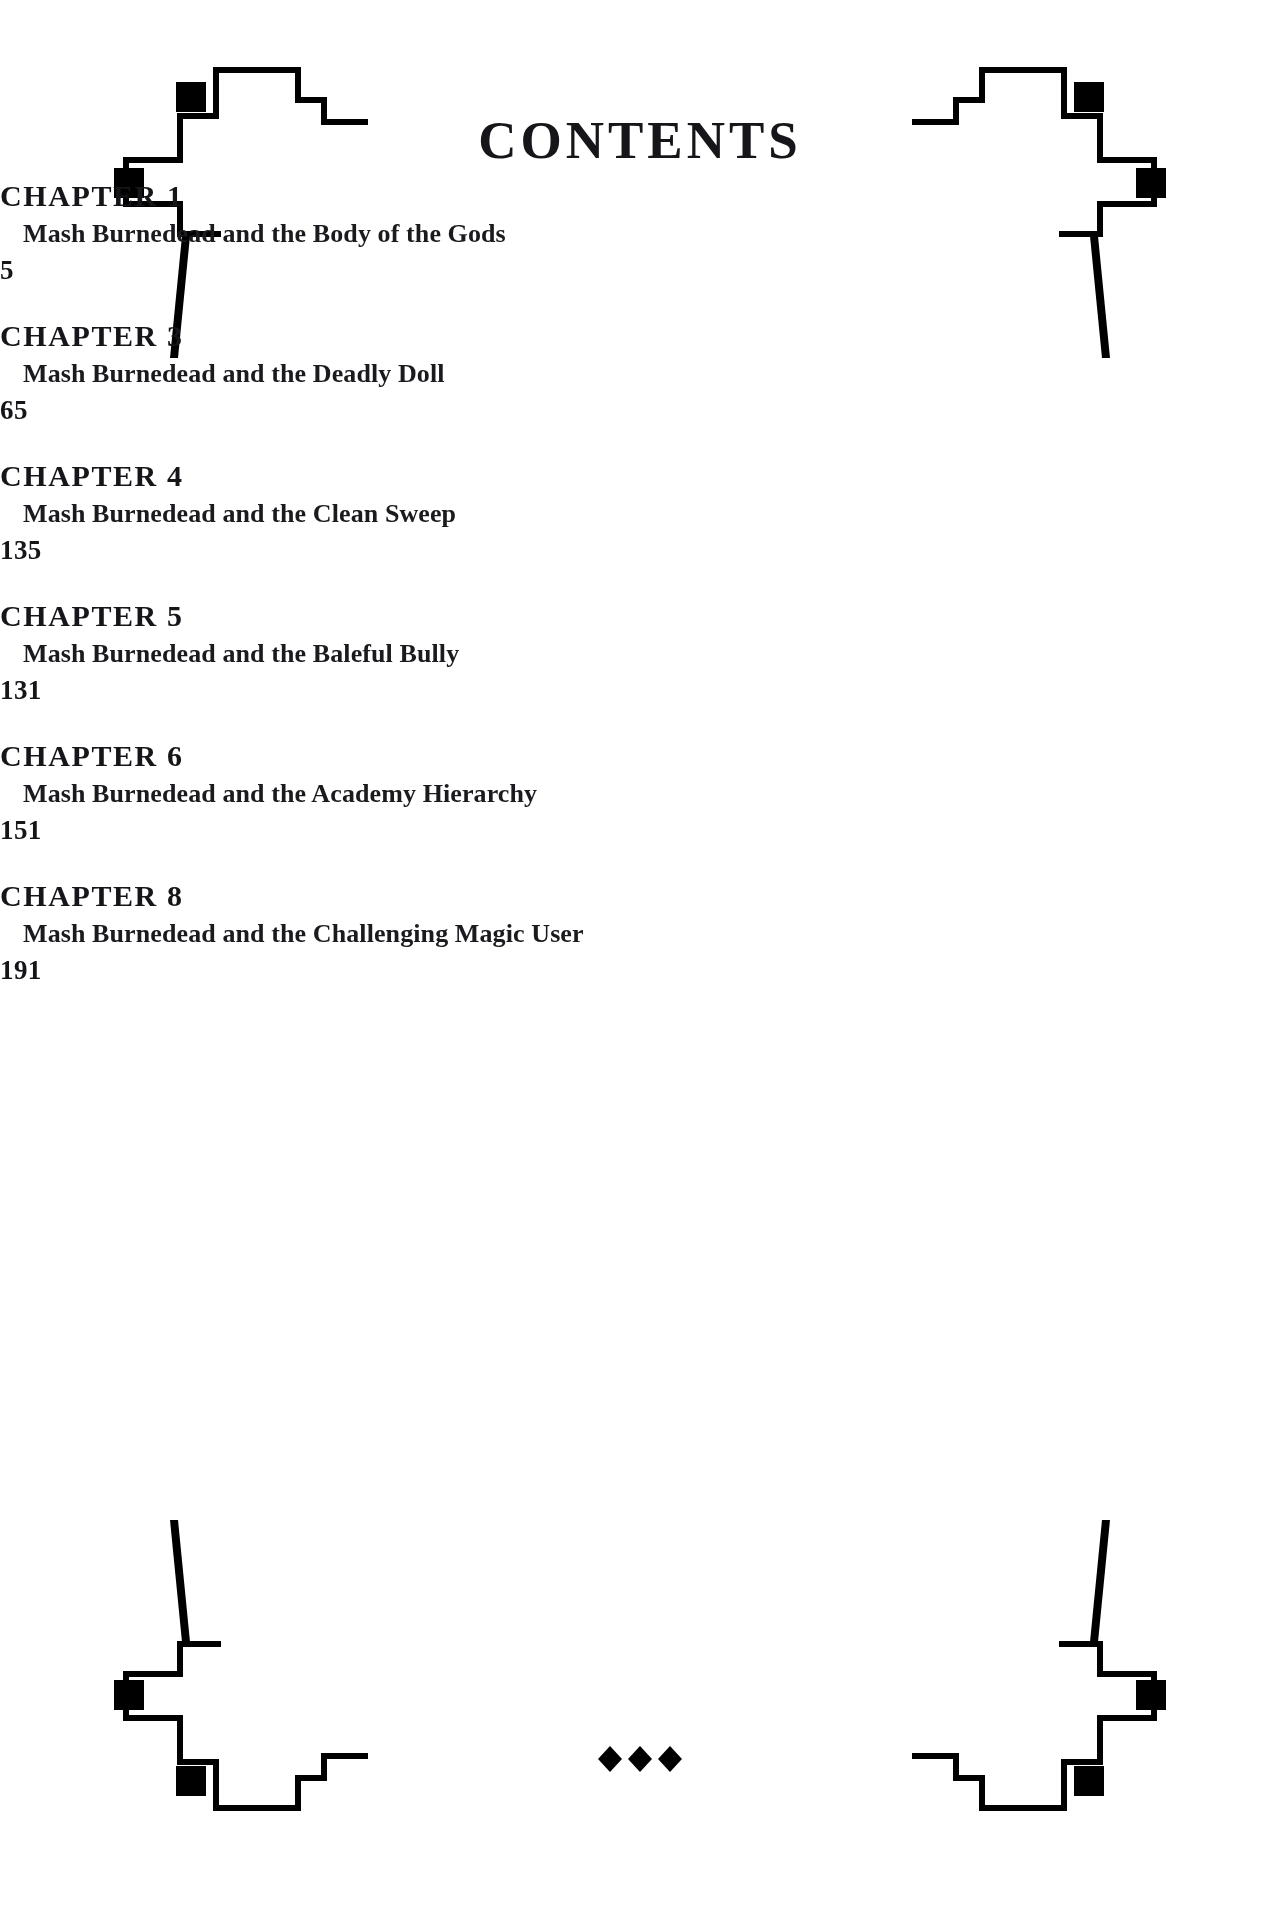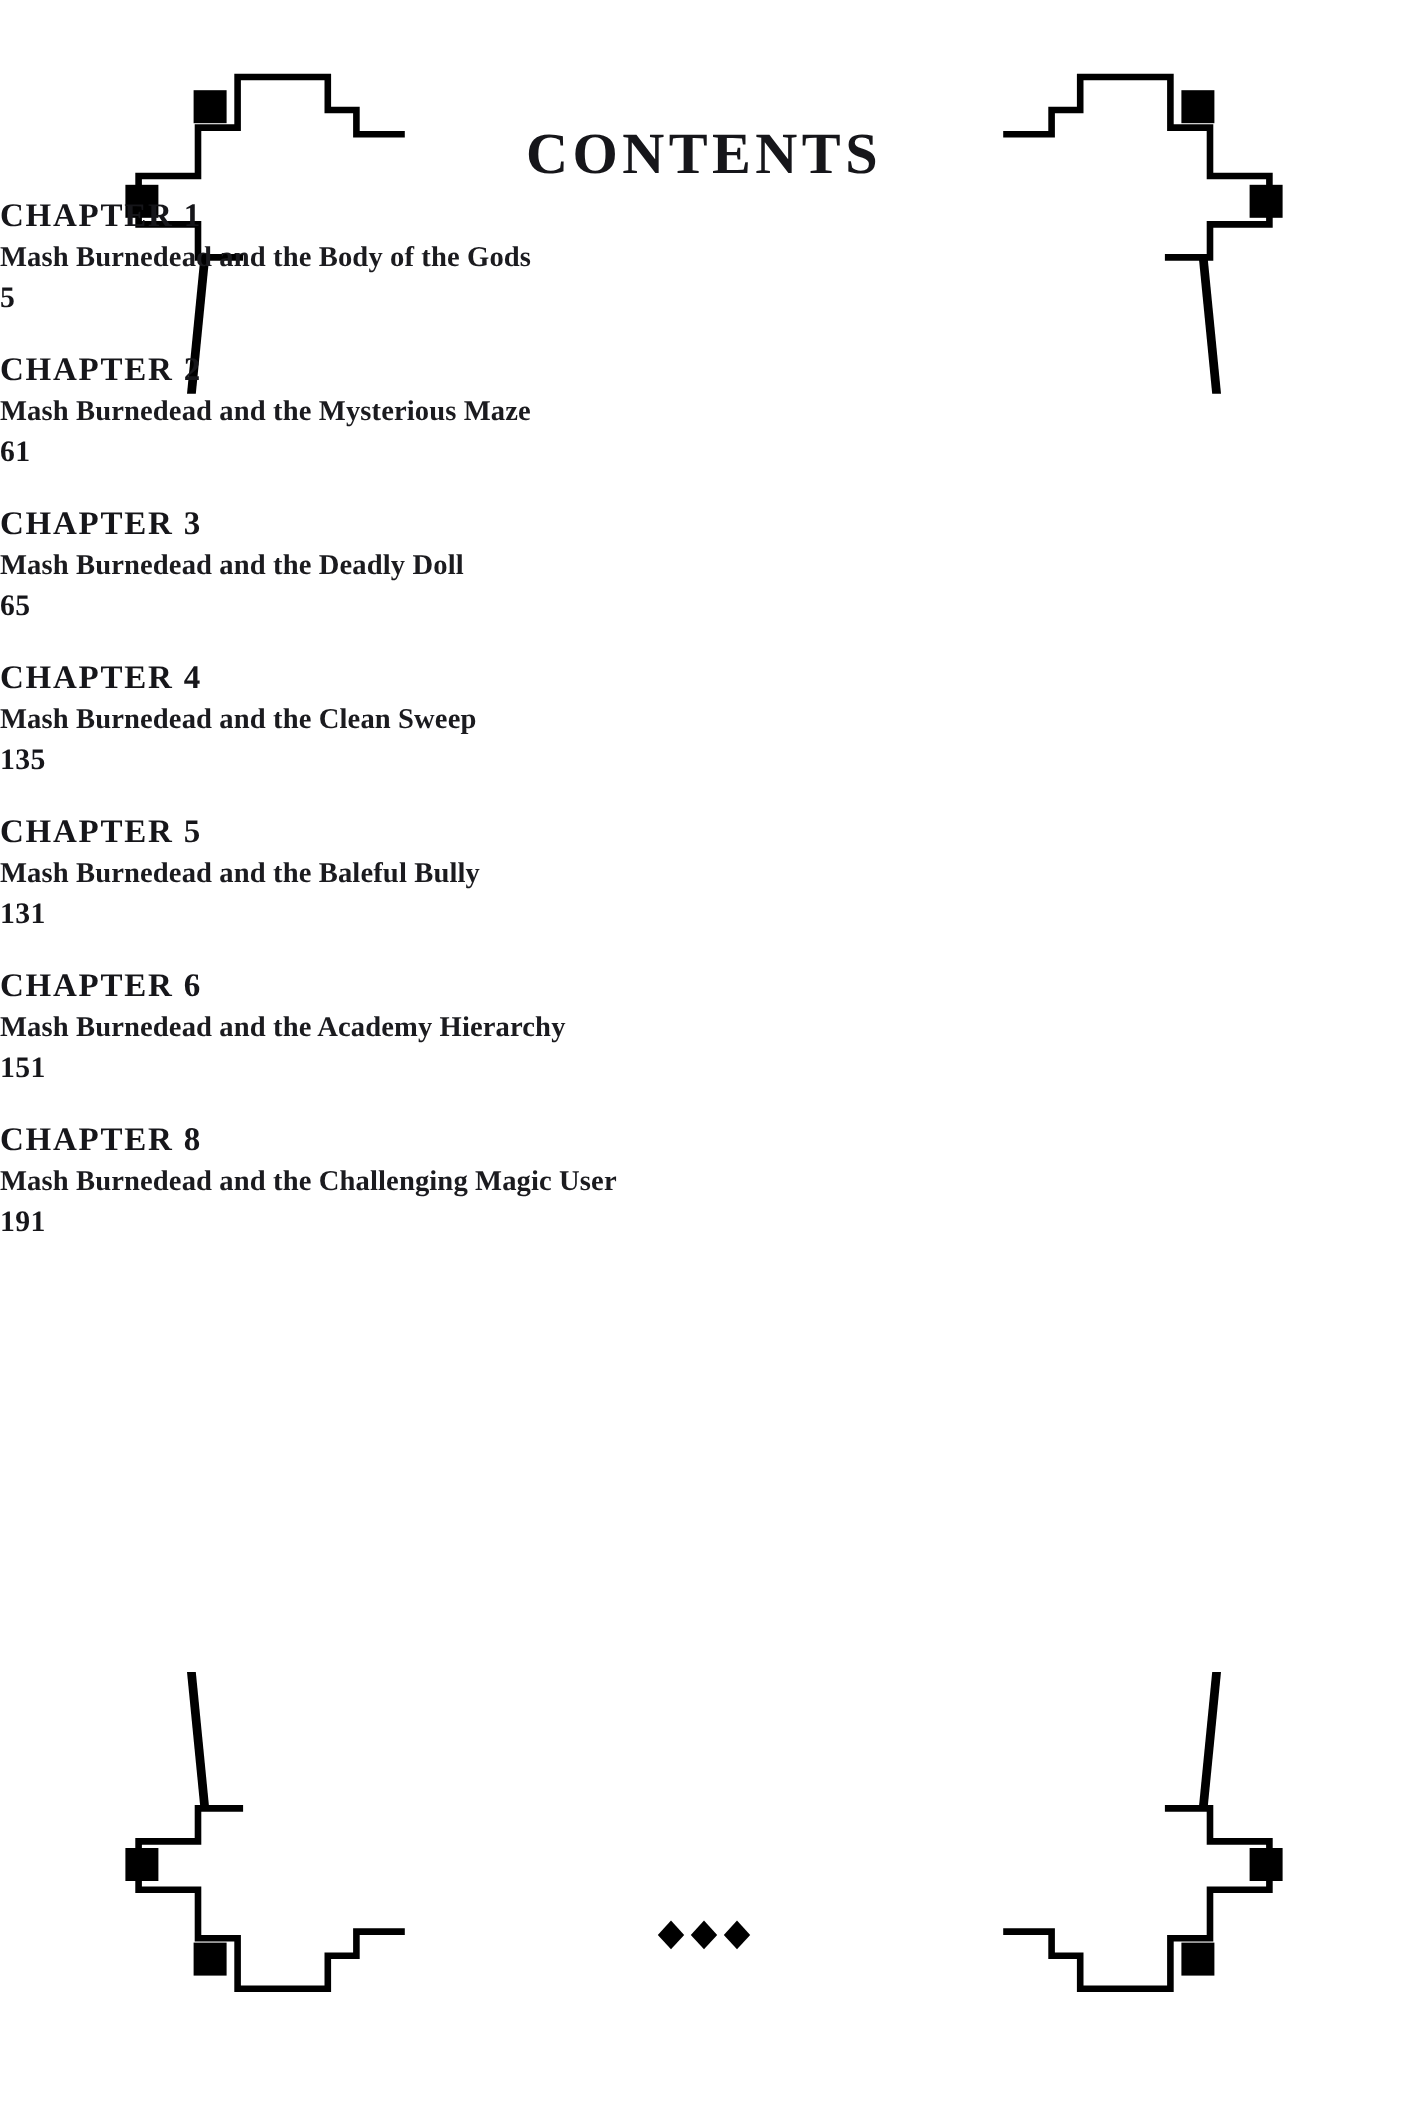--- a/index.html
+++ b/index.html
@@ -70,20 +70,21 @@
     letter-spacing: 1.6px;
     line-height: 1.32;
     color: #16161a;
   }
   .chapter-title {
     font-size: 26px;
     font-weight: 600;
     letter-spacing: 0.1px;
     line-height: 1.42;
     color: #1b1b1f;
+    padding-left: 23px;
   }
   .chapter-page {
     font-size: 27px;
     font-weight: 700;
     letter-spacing: 0.4px;
     line-height: 1.28;
     color: #16161a;
   }
 
   
@@ -150,25 +151,20 @@
   </div>
 
   <div class="toc">
 
     <div class="toc-entry">
       <div class="chapter-label">CHAPTER 1</div>
       <div class="chapter-title">Mash Burnedead and the Body of the Gods</div>
       <div class="chapter-page">5</div>
     </div>
 
-    <div class="toc-entry">
-      <div class="chapter-label">CHAPTER 2</div>
-      <div class="chapter-title">Mash Burnedead and the Mysterious Maze</div>
-      <div class="chapter-page">61</div>
-    </div>
 
     <div class="toc-entry">
       <div class="chapter-label">CHAPTER 3</div>
       <div class="chapter-title">Mash Burnedead and the Deadly Doll</div>
       <div class="chapter-page">65</div>
     </div>
 
     <div class="toc-entry">
       <div class="chapter-label">CHAPTER 4</div>
       <div class="chapter-title">Mash Burnedead and the Clean Sweep</div>

